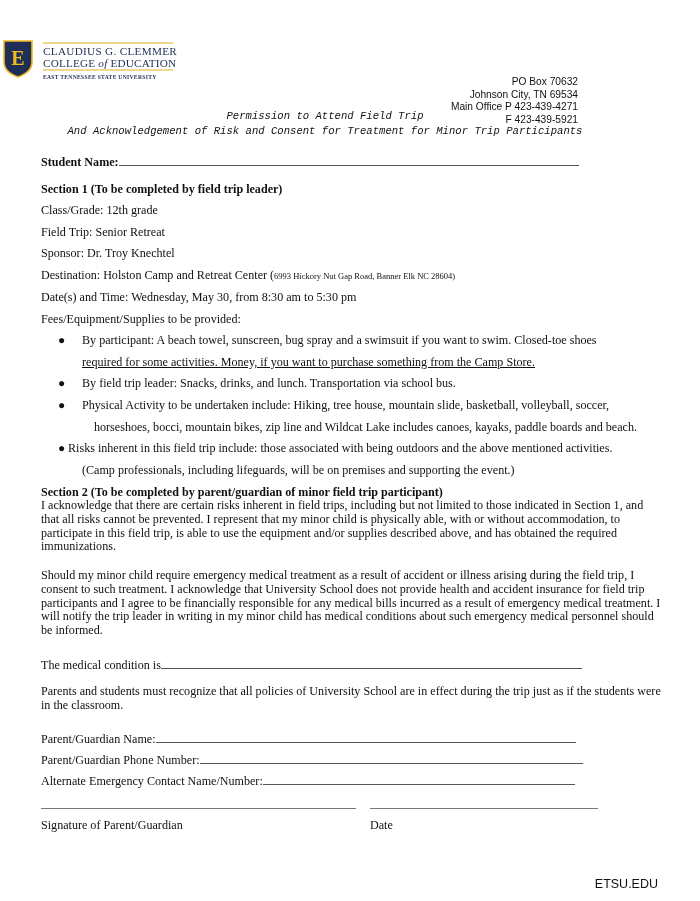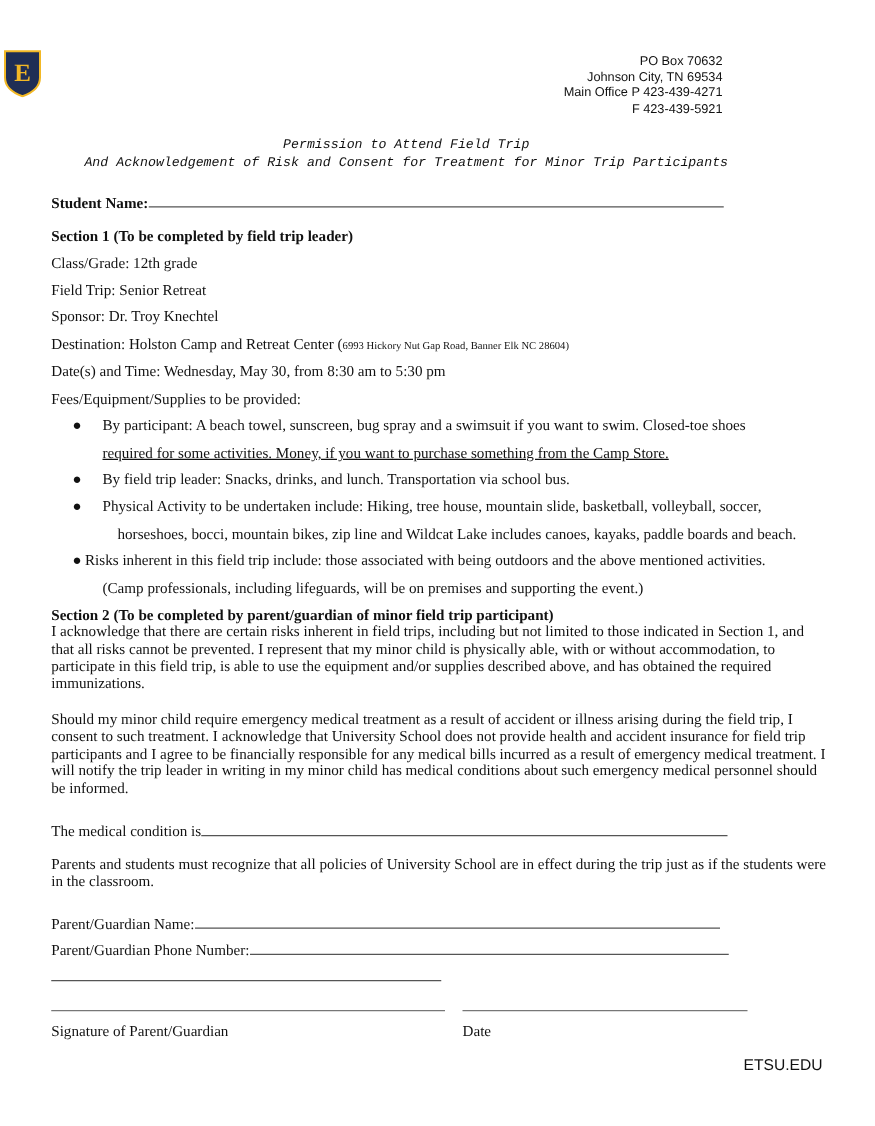--- a/index.html
+++ b/index.html
@@ -1,18 +1,18 @@
 <!DOCTYPE html>
 <html><head>
 <meta charset="utf-8">
 <style>
   html, body { margin: 0; padding: 0; background: #ffffff; }
   body { width: 700px; height: 901px; position: relative; overflow: hidden; color: #111; }
   .serif { font-family: "Liberation Serif", "DejaVu Serif", serif; }
-  .sans { font-family: "Liberation Sans", "DejaVu Sans", sans-serif; }
+  .sans { font-family: "Liberation Sans", "DejaVu Sans", sans-serif; margin-top: 32px; }
 
   
   .logo { position: absolute; left: 3px; top: 40px; width: 170px; height: 45px; }
   .shield { position: absolute; left: 0; top: 0; width: 30px; height: 38px; }
   .logo-text { position: absolute; left: 40px; top: 2px; width: 130px; }
   .logo-rule { height: 2px; background: #f0d98a; width: 130px; }
   .logo-line1 { font-family: "Liberation Serif", serif; font-size: 11.2px; color: #1f2e55; letter-spacing: 0.3px; line-height: 12px; margin-top: 1px; white-space: nowrap; }
   .logo-line2 { font-family: "Liberation Serif", serif; font-size: 11.2px; color: #1f2e55; letter-spacing: 0.2px; line-height: 12px; white-space: nowrap; }
   .logo-line2 i { font-style: italic; }
   .logo-line3 { font-family: "Liberation Serif", serif; font-size: 5.6px; color: #1f2e55; letter-spacing: 0.3px; margin-top: 3px; white-space: nowrap; font-weight: bold; }
@@ -37,20 +37,27 @@
   .footer { position: absolute; right: 42px; top: 845px; font-size: 12.5px; }
 </style>
 </head>
 <body>
 
 <div class="logo">
   <svg class="shield" viewBox="0 0 30 38">
     <path d="M1 1 H29 V22 Q29 32 15 37 Q1 32 1 22 Z" fill="#1f2e55" stroke="#f2b825" stroke-width="1.6"></path>
     <text x="15" y="25" text-anchor="middle" font-family="Liberation Serif, serif" font-weight="bold" font-size="20" fill="#f2b825">E</text>
   </svg>
+  <div class="logo-text">
+    <div class="logo-rule"></div>
+    <div class="logo-line1">CLAUDIUS G. CLEMMER</div>
+    <div class="logo-line2"><span>COLLEGE </span><i>of</i><span> EDUCATION</span></div>
+    <div class="logo-rule"></div>
+    <div class="logo-line3">EAST TENNESSEE STATE UNIVERSITY</div>
+  </div>
 </div>
 
 <div class="address sans">
   <div>PO Box 70632</div>
   <div>Johnson City, TN 69534</div>
   <div>Main Office P 423-439-4271</div>
   <div>F 423-439-5921</div>
 </div>
 
 <div class="title title1">Permission to Attend Field Trip</div>
@@ -95,21 +102,21 @@
 
 <div class="para serif" style="top:685px;">Parents and students must recognize that all policies of University School are in effect during the trip just as if the students were in the classroom.</div>
 
 <div class="line serif" style="left:41px; top:730px;">
   <span>Parent/Guardian Name:</span><span class="uline" style="width:420px; height:12px;"></span>
 </div>
 <div class="line serif" style="left:41px; top:751px;">
   <span>Parent/Guardian Phone Number:</span><span class="uline" style="width:383px; height:12px;"></span>
 </div>
 <div class="line serif" style="left:41px; top:772px;">
-  <span class="uline" style="width:312px; height:12px;"></span>
+  <span>Alternate Emergency Contact Name/Number:</span><span class="uline" style="width:312px; height:12px;"></span>
 </div>
 
 <div class="sigline" style="left:41px; top:808px; width:315px;"></div>
 <div class="sigline" style="left:370px; top:808px; width:228px;"></div>
 <div class="line serif" style="left:41px; top:818px;">Signature of Parent/Guardian</div>
 <div class="line serif" style="left:370px; top:818px;">Date</div>
 
 <div class="footer sans">ETSU.EDU</div>
 
 </body></html>

